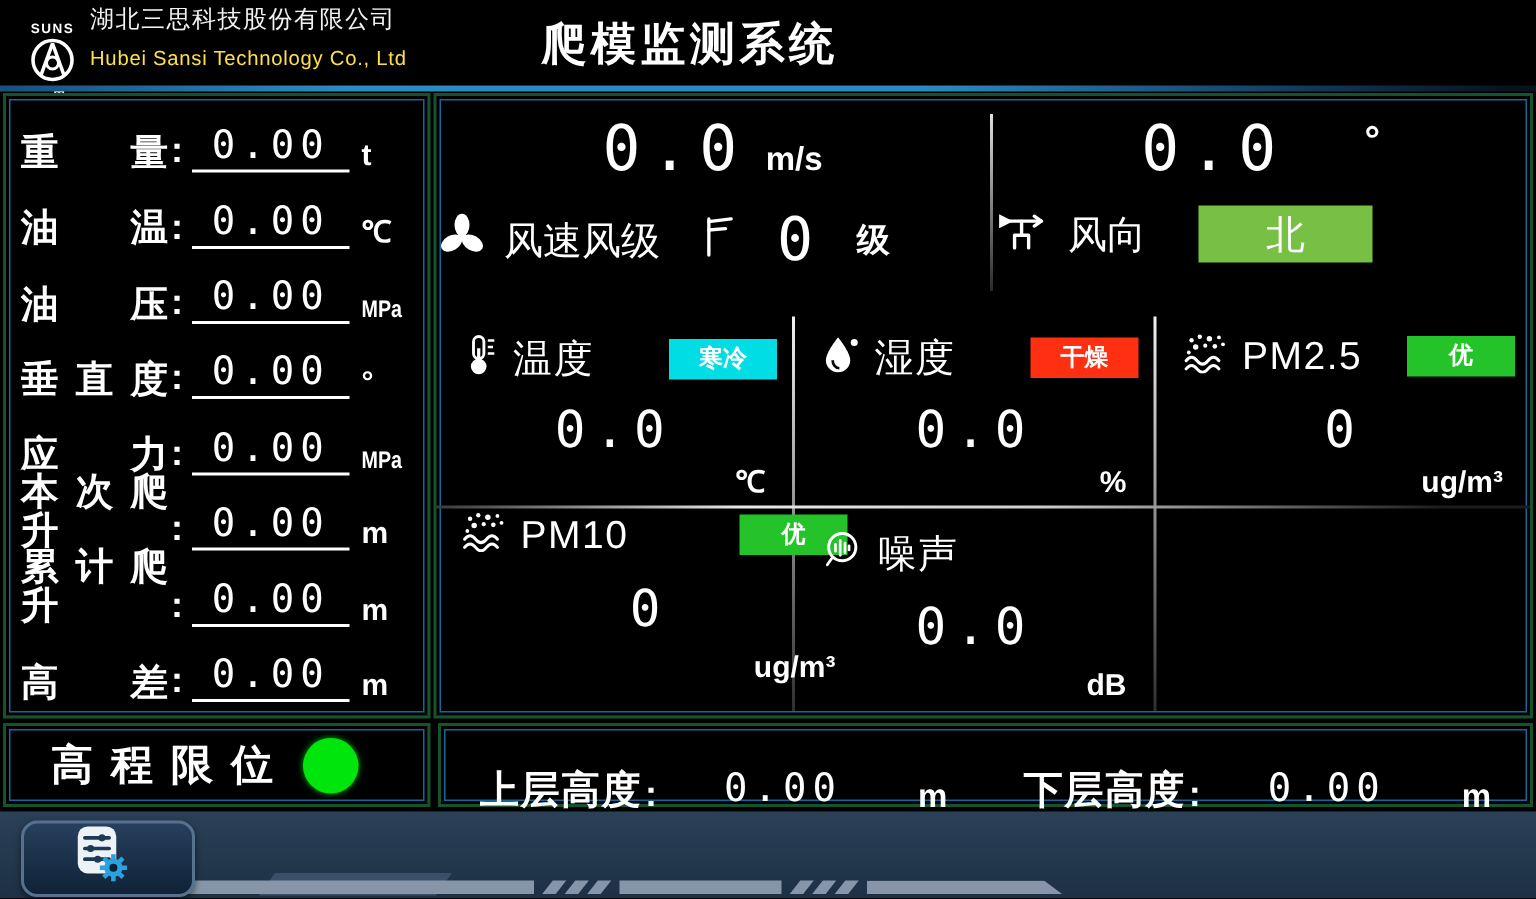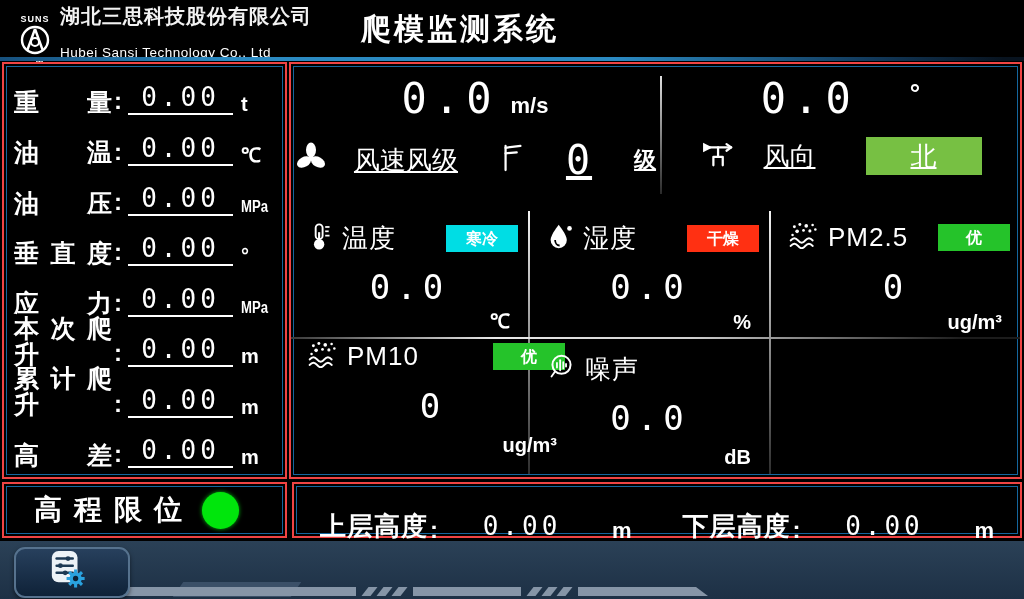--- a/index.html
+++ b/index.html
@@ -4,30 +4,30 @@
 <style>
   html,body{margin:0;padding:0;background:#000;}
   .screen{position:relative;width:1024px;height:599px;background:#000;overflow:hidden;
           font-family:"Liberation Sans",sans-serif;color:#fff;}
   .mono{font-family:"DejaVu Sans Mono",monospace;}
 
   
   .header{position:absolute;left:0;top:0;width:1024px;height:57px;background:#000;}
   .logo{position:absolute;left:12px;top:1px;margin-top:12px;}
   .company{position:absolute;left:60px;top:6px;line-height:1.05;}
-  .company-cn{font-size:20px;font-weight:bold;letter-spacing:1px;color:#f2f2f2;}
-  .company-en{font-size:13.5px;letter-spacing:.5px;color:#ffffff;margin-top:19px;}
+  .company-cn{font-size:16px;font-weight:normal;letter-spacing:1px;color:#f2f2f2;}
+  .company-en{font-size:13.5px;letter-spacing:.5px;color:#fde047;margin-top:9px;}
   .app-title{position:absolute;left:340px;top:9px;width:240px;text-align:center;
              font-size:30px;font-weight:bold;letter-spacing:3px;}
   .datetime{position:absolute;left:600px;top:12px;font-size:25px;letter-spacing:2px;font-weight:bold;}
   .topline{position:absolute;left:0;top:57px;width:1024px;height:4px;
            background:linear-gradient(90deg,#17517e 0%,#2b8ac2 22%,#2b8ac2 60%,#123a5c 85%,#08131f 98%);}
 
   
-  .panel{position:absolute;border:2px solid #ef4444;box-sizing:border-box;background:#000;
+  .panel{position:absolute;border:2px solid #14532d;box-sizing:border-box;background:#000;
          box-shadow:inset 0 0 0 2px #000, inset 0 0 0 3px #14669e;}
   .left-panel{left:2px;top:62px;width:285px;height:417px;padding:6px 8px 4px 10px;
               display:flex;flex-direction:column;}
   .main-panel{left:289px;top:62px;width:733px;height:417px;}
   .limit-box{left:2px;top:482px;width:285px;height:56px;display:flex;align-items:center;padding-left:30px;}
   .levels-box{left:292px;top:482px;width:730px;height:56px;display:flex;align-items:center;
               justify-content:space-between;padding:0 26px;}
 
   
   .lp-row{display:flex;align-items:flex-end;height:50.5px;padding-bottom:5px;box-sizing:border-box;}
@@ -41,21 +41,21 @@
 
   
   .wind-left{position:absolute;left:0;top:2px;width:368px;height:140px;}
   .wind-right{position:absolute;left:372px;top:2px;width:355px;height:140px;}
   .wind-div{position:absolute;left:369px;top:12px;width:2px;height:118px;
             background:linear-gradient(180deg,rgba(235,235,235,.95),rgba(120,120,120,.35));}
   .big-line{display:flex;justify-content:center;align-items:baseline;margin-top:8px;gap:12px;}
   .big-val{font-size:42px;letter-spacing:7px;}
   .big-unit{font-size:22px;font-weight:bold;}
   .deg-unit{font-size:26px;font-weight:bold;align-self:flex-start;margin-top:4px;margin-left:40px;}
-  .wind-sub{display:flex;align-items:center;justify-content:center;margin-top:14px;gap:26px;text-decoration:underline;}
+  .wind-sub{display:flex;align-items:center;margin-top:14px;gap:11px;}
   .wind-label{font-size:26px;}
   .level-val{font-size:40px;letter-spacing:2px;margin:0 6px 0 14px;}
   .level-unit{font-size:22px;font-weight:bold;margin-left:10px;}
   .north-badge{width:116px;height:38px;line-height:38px;text-align:center;font-size:26px;
                color:#fff;margin-left:24px;}
 
   
   .vdiv{position:absolute;width:2px;background:linear-gradient(180deg,#f2f2f2,#2e2e2e);}
   .vd1{left:237px;top:147px;height:263px;}
   .vd2{left:478px;top:147px;height:263px;}

